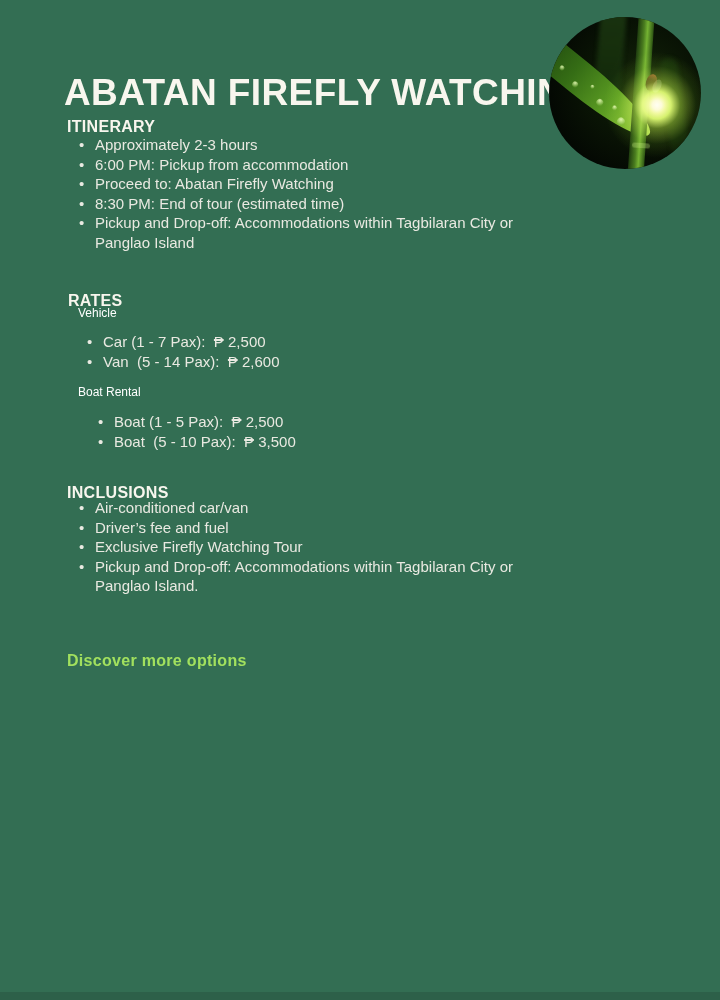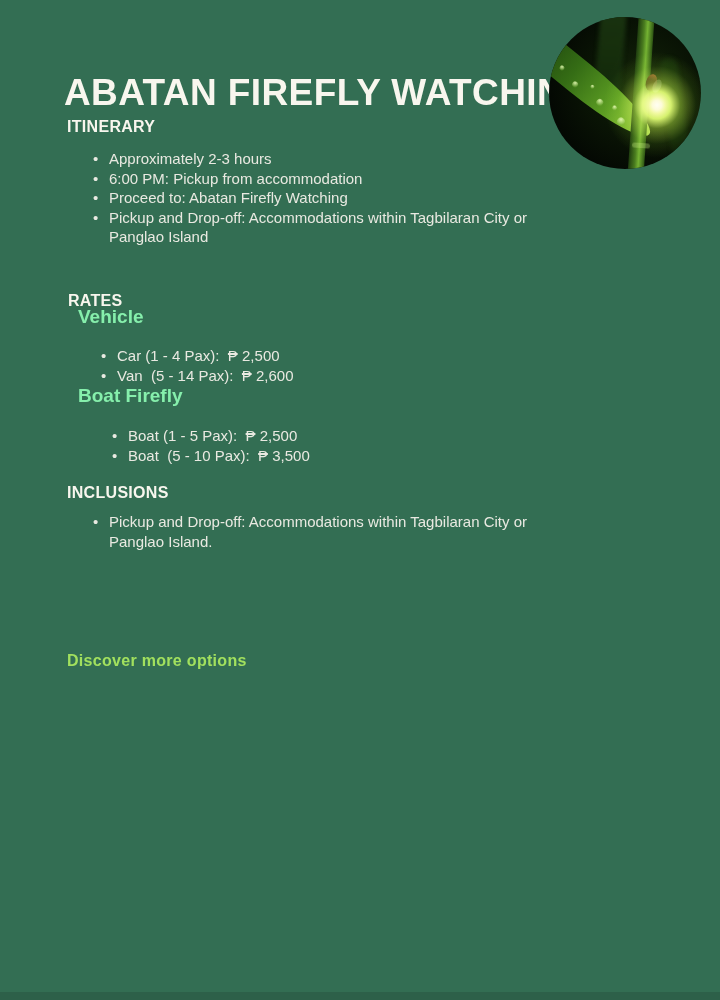--- a/index.html
+++ b/index.html
@@ -24,24 +24,24 @@
     left:64px;top:47px;
     font-size:37px;font-weight:700;letter-spacing:.4px;
     color:var(--heading);
     white-space:nowrap;
   }
   .section-h{
     font-size:16px;font-weight:700;letter-spacing:.3px;
     color:var(--heading);
   }
   .sub-label{
-    font-size:19px;color:#86efac;font-weight:bold;
+    font-size:12px;color:#ffffff;
   }
   ul.blist{
-    list-style:none;margin:14px;padding:0;
+    list-style:none;margin:0;padding:0;
     font-size:15px;line-height:19.5px;
   }
   ul.blist li{
     position:relative;
     padding-left:17px;
     white-space:pre-wrap;
   }
   ul.blist li::before{
     content:"\2022";
     position:absolute;left:1px;top:0;
@@ -149,38 +149,42 @@
     <div class="ph-bug"></div>
     <div class="ph-wing"></div>
     <div class="ph-glow"></div>
   </div>
 
   <h2 class="abs section-h" style="left:67px;top:105px;">ITINERARY</h2>
   <ul class="abs blist" style="left:78px;top:135px;width:440px;">
     <li>Approximately 2-3 hours</li>
     <li>6:00 PM: Pickup from accommodation</li>
     <li>Proceed to: Abatan Firefly Watching</li>
+    <li>8:30 PM: End of tour (estimated time)</li>
     <li>Pickup and Drop-off: Accommodations within Tagbilaran City or Panglao Island</li>
   </ul>
 
   <h2 class="abs section-h" style="left:68px;top:279px;">RATES</h2>
 
   <div class="abs sub-label" style="left:78px;top:306px;">Vehicle</div>
   <ul class="abs blist" style="left:86px;top:332px;width:380px;">
-    <li>Car (1 - 4 Pax):  ₱ 2,500</li>
+    <li>Car (1 - 7 Pax):  ₱ 2,500</li>
     <li>Van  (5 - 14 Pax):  ₱ 2,600</li>
   </ul>
 
-  <div class="abs sub-label" style="left:78px;top:385px;">Boat Firefly</div>
+  <div class="abs sub-label" style="left:78px;top:385px;">Boat Rental</div>
   <ul class="abs blist" style="left:97px;top:412px;width:380px;">
     <li>Boat (1 - 5 Pax):  ₱ 2,500</li>
     <li>Boat  (5 - 10 Pax):  ₱ 3,500</li>
   </ul>
 
   <h2 class="abs section-h" style="left:67px;top:471px;">INCLUSIONS</h2>
   <ul class="abs blist" style="left:78px;top:498px;width:456px;">
+    <li>Air-conditioned car/van</li>
+    <li>Driver’s fee and fuel</li>
+    <li>Exclusive Firefly Watching Tour</li>
     <li>Pickup and Drop-off: Accommodations within Tagbilaran City or Panglao Island.</li>
   </ul>
 
   <h2 class="abs section-h accent-h" style="left:67px;top:639px;">Discover more options</h2>
 
   <div class="abs footer-strip"></div>
 </div>
 
 </body></html>

